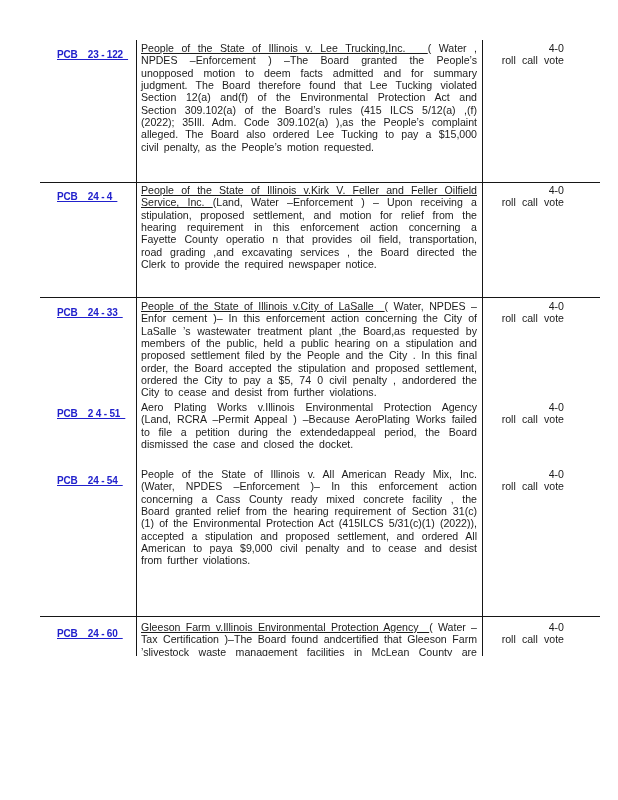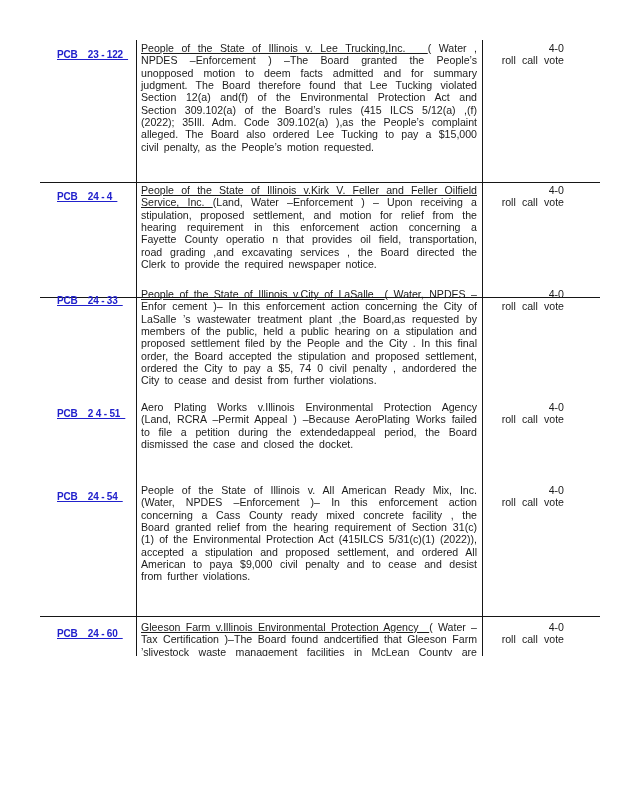--- a/index.html
+++ b/index.html
@@ -51,39 +51,39 @@
 
   <div class="row" style="top:184px">
     <div class="c1"><span class="case">PCB&nbsp;&nbsp;&nbsp;&nbsp;24 - 4&nbsp;&nbsp;</span></div>
     <div class="c2"><span class="u">People of the State of Illinois v.Kirk V. Feller and Feller Oilfield Service, Inc. </span><span>(Land, Water –Enforcement ) – Upon receiving a stipulation, proposed settlement, and motion for relief from the hearing requirement in this enforcement action concerning a Fayette County operatio n that provides oil field, transportation, road grading ,and excavating services , the Board directed the Clerk to provide the required newspaper notice.</span></div>
     <div class="c3">
       <div>4-0</div>
       <div class="vote-label">roll call vote</div>
     </div>
   </div>
 
-  <div class="row" style="top:288px">
+  <div class="row" style="top:300px">
     <div class="c1"><span class="case">PCB&nbsp;&nbsp;&nbsp;&nbsp;24 - 33&nbsp;&nbsp;</span></div>
     <div class="c2"><span class="u">People of the State of Illinois v.City of LaSalle&nbsp; </span><span>( Water, NPDES – Enfor cement )– In this enforcement action concerning the City of LaSalle ’s wastewater treatment plant ,the Board,as requested by members of the public, held a public hearing on a stipulation and proposed settlement filed by the People and the City . In this final order, the Board accepted the stipulation and proposed settlement, ordered the City to pay a $5, 74 0 civil penalty , andordered the City to cease and desist from further violations.</span></div>
     <div class="c3">
       <div>4-0</div>
       <div class="vote-label">roll call vote</div>
     </div>
   </div>
 
   <div class="row" style="top:401px">
     <div class="c1"><span class="case">PCB&nbsp;&nbsp;&nbsp;&nbsp;2 4 - 51&nbsp;&nbsp;</span></div>
     <div class="c2"><span></span><span>Aero Plating Works v.Illinois Environmental Protection Agency (Land, RCRA –Permit Appeal ) –Because AeroPlating Works failed to file a petition during the extendedappeal period, the Board dismissed the case and closed the docket.</span></div>
     <div class="c3">
       <div>4-0</div>
       <div class="vote-label">roll call vote</div>
     </div>
   </div>
 
-  <div class="row" style="top:484px">
+  <div class="row" style="top:468px">
     <div class="c1"><span class="case">PCB&nbsp;&nbsp;&nbsp;&nbsp;24 - 54&nbsp;&nbsp;</span></div>
     <div class="c2"><span></span><span>People of the State of Illinois v. All American Ready Mix, Inc. (Water, NPDES –Enforcement )– In this enforcement action concerning a Cass County ready mixed concrete facility , the Board granted relief from the hearing requirement of Section 31(c)(1) of the Environmental Protection Act (415ILCS 5/31(c)(1) (2022)), accepted a stipulation and proposed settlement, and ordered All American to paya $9,000 civil penalty and to cease and desist from further violations.</span></div>
     <div class="c3">
       <div>4-0</div>
       <div class="vote-label">roll call vote</div>
     </div>
   </div>
 
   <div class="row" style="top:621px">
     <div class="c1"><span class="case">PCB&nbsp;&nbsp;&nbsp;&nbsp;24 - 60&nbsp;&nbsp;</span></div>

